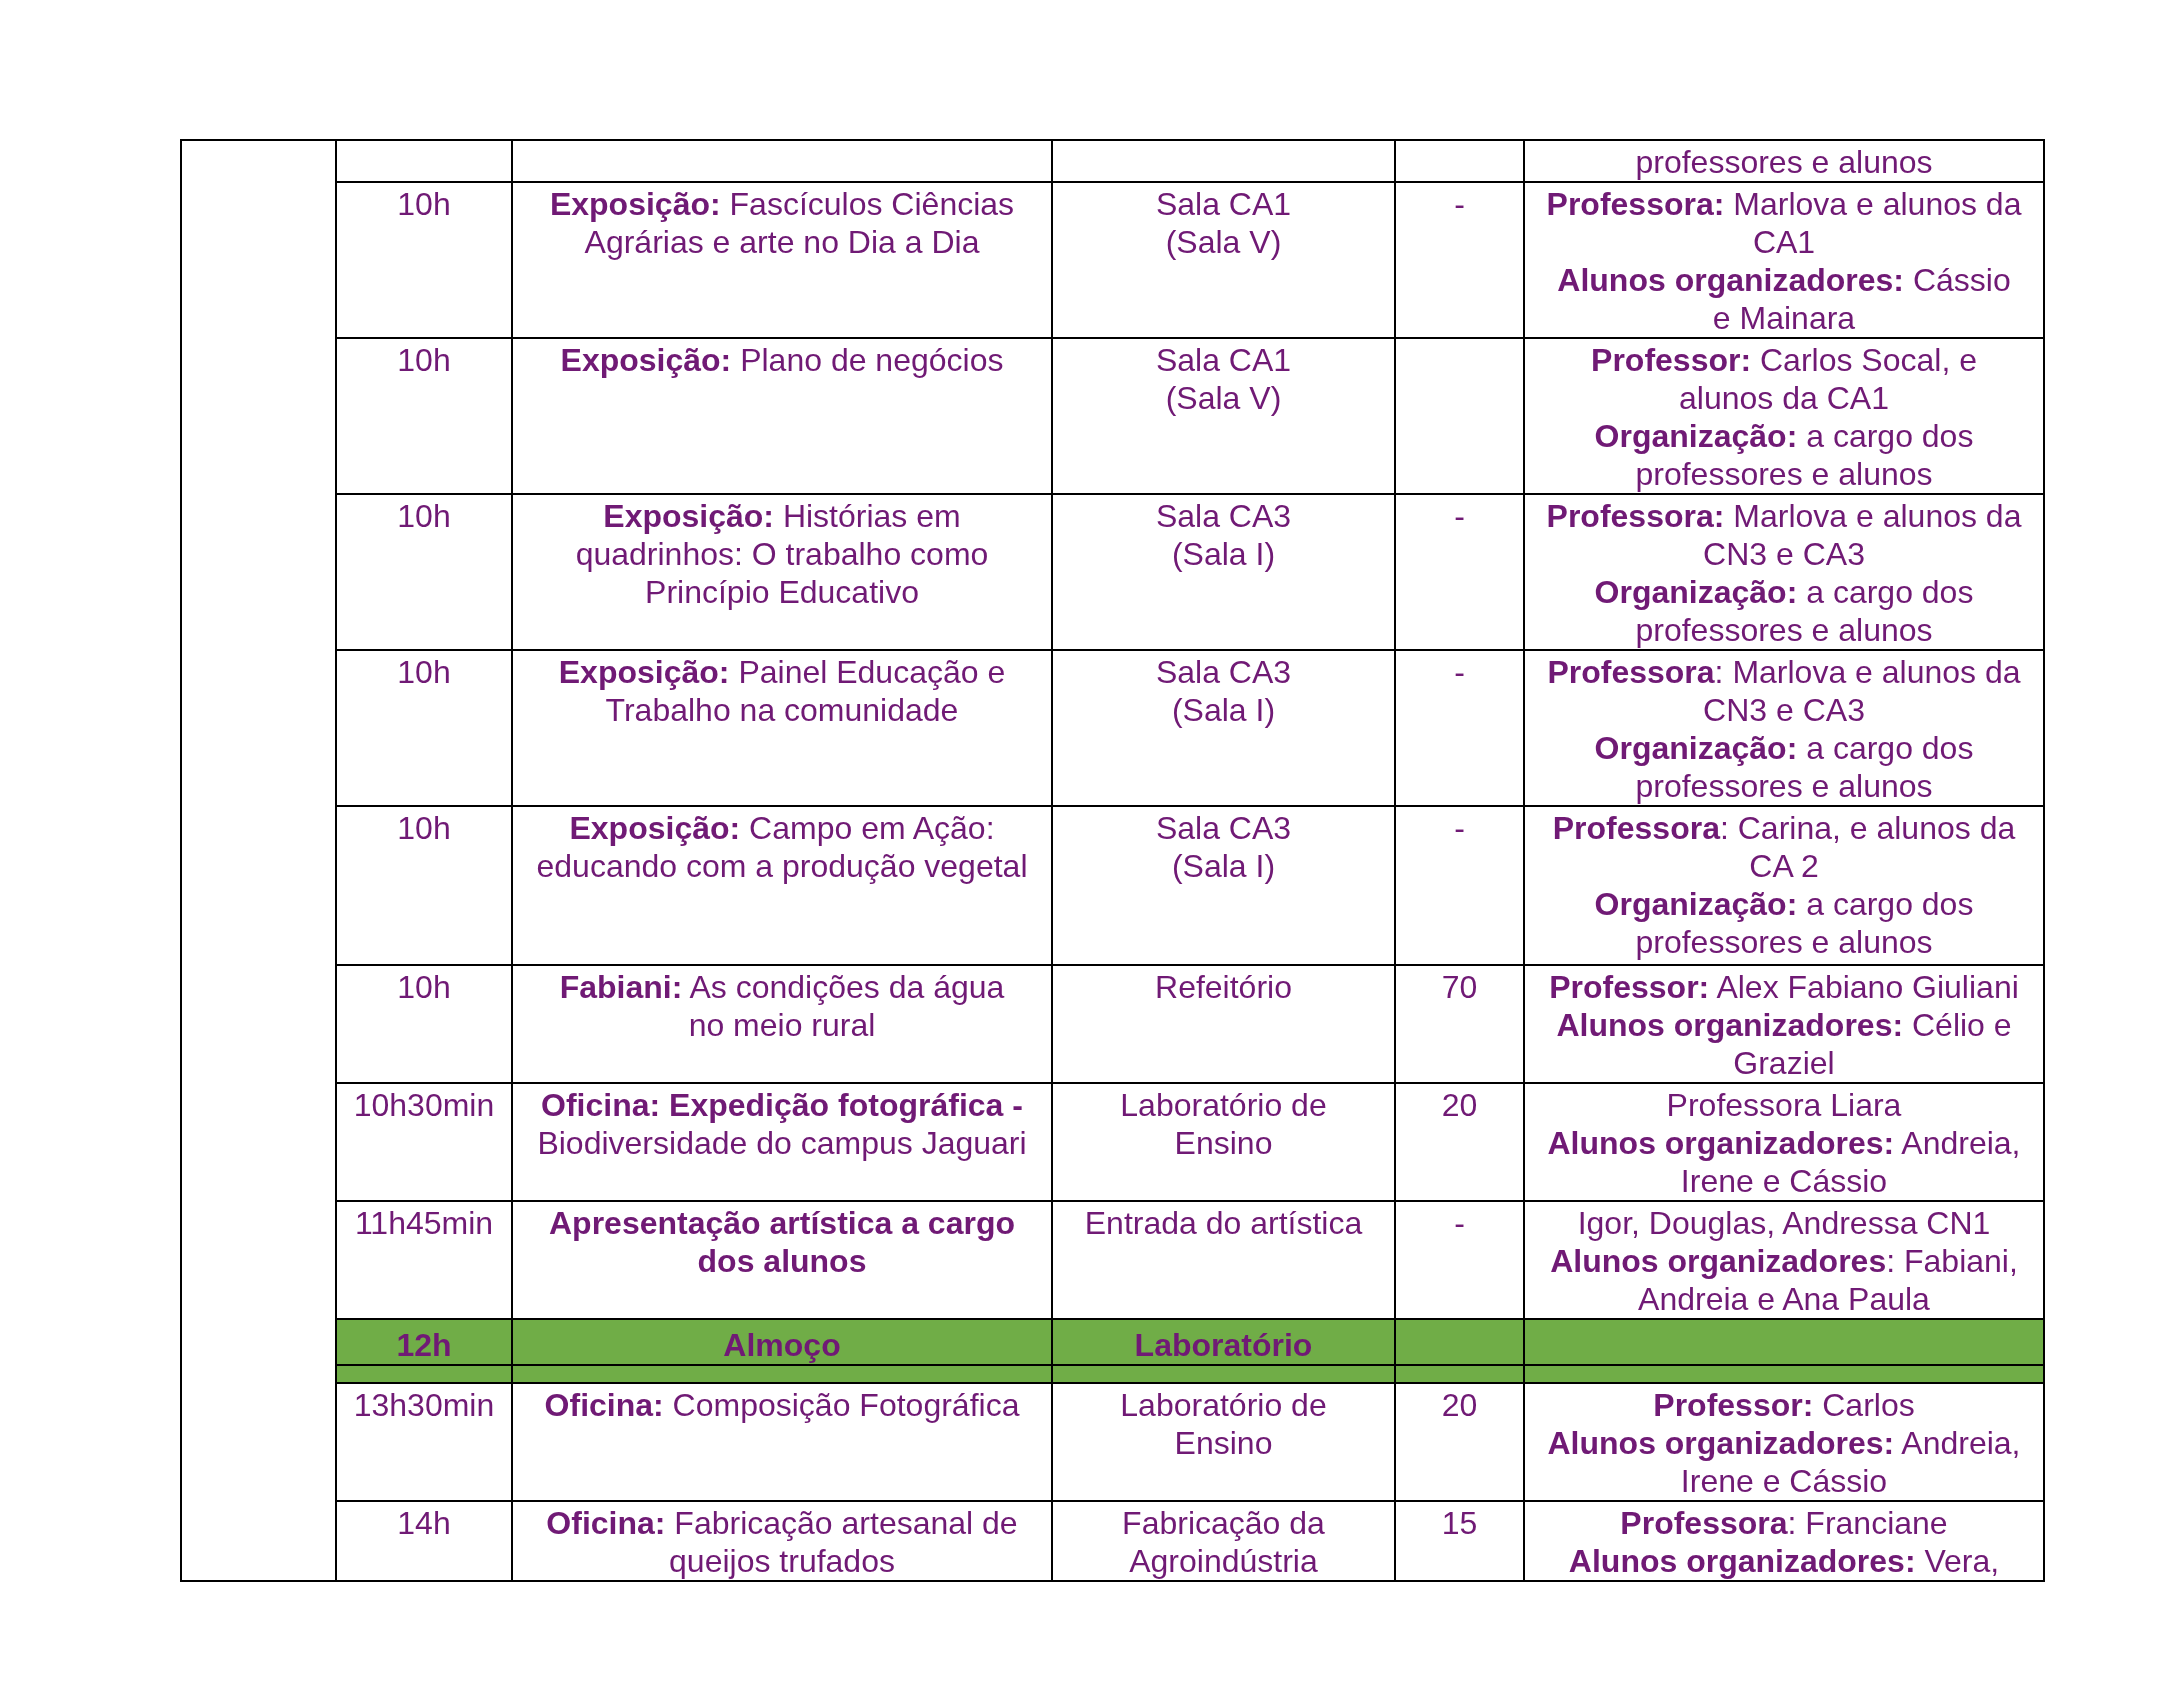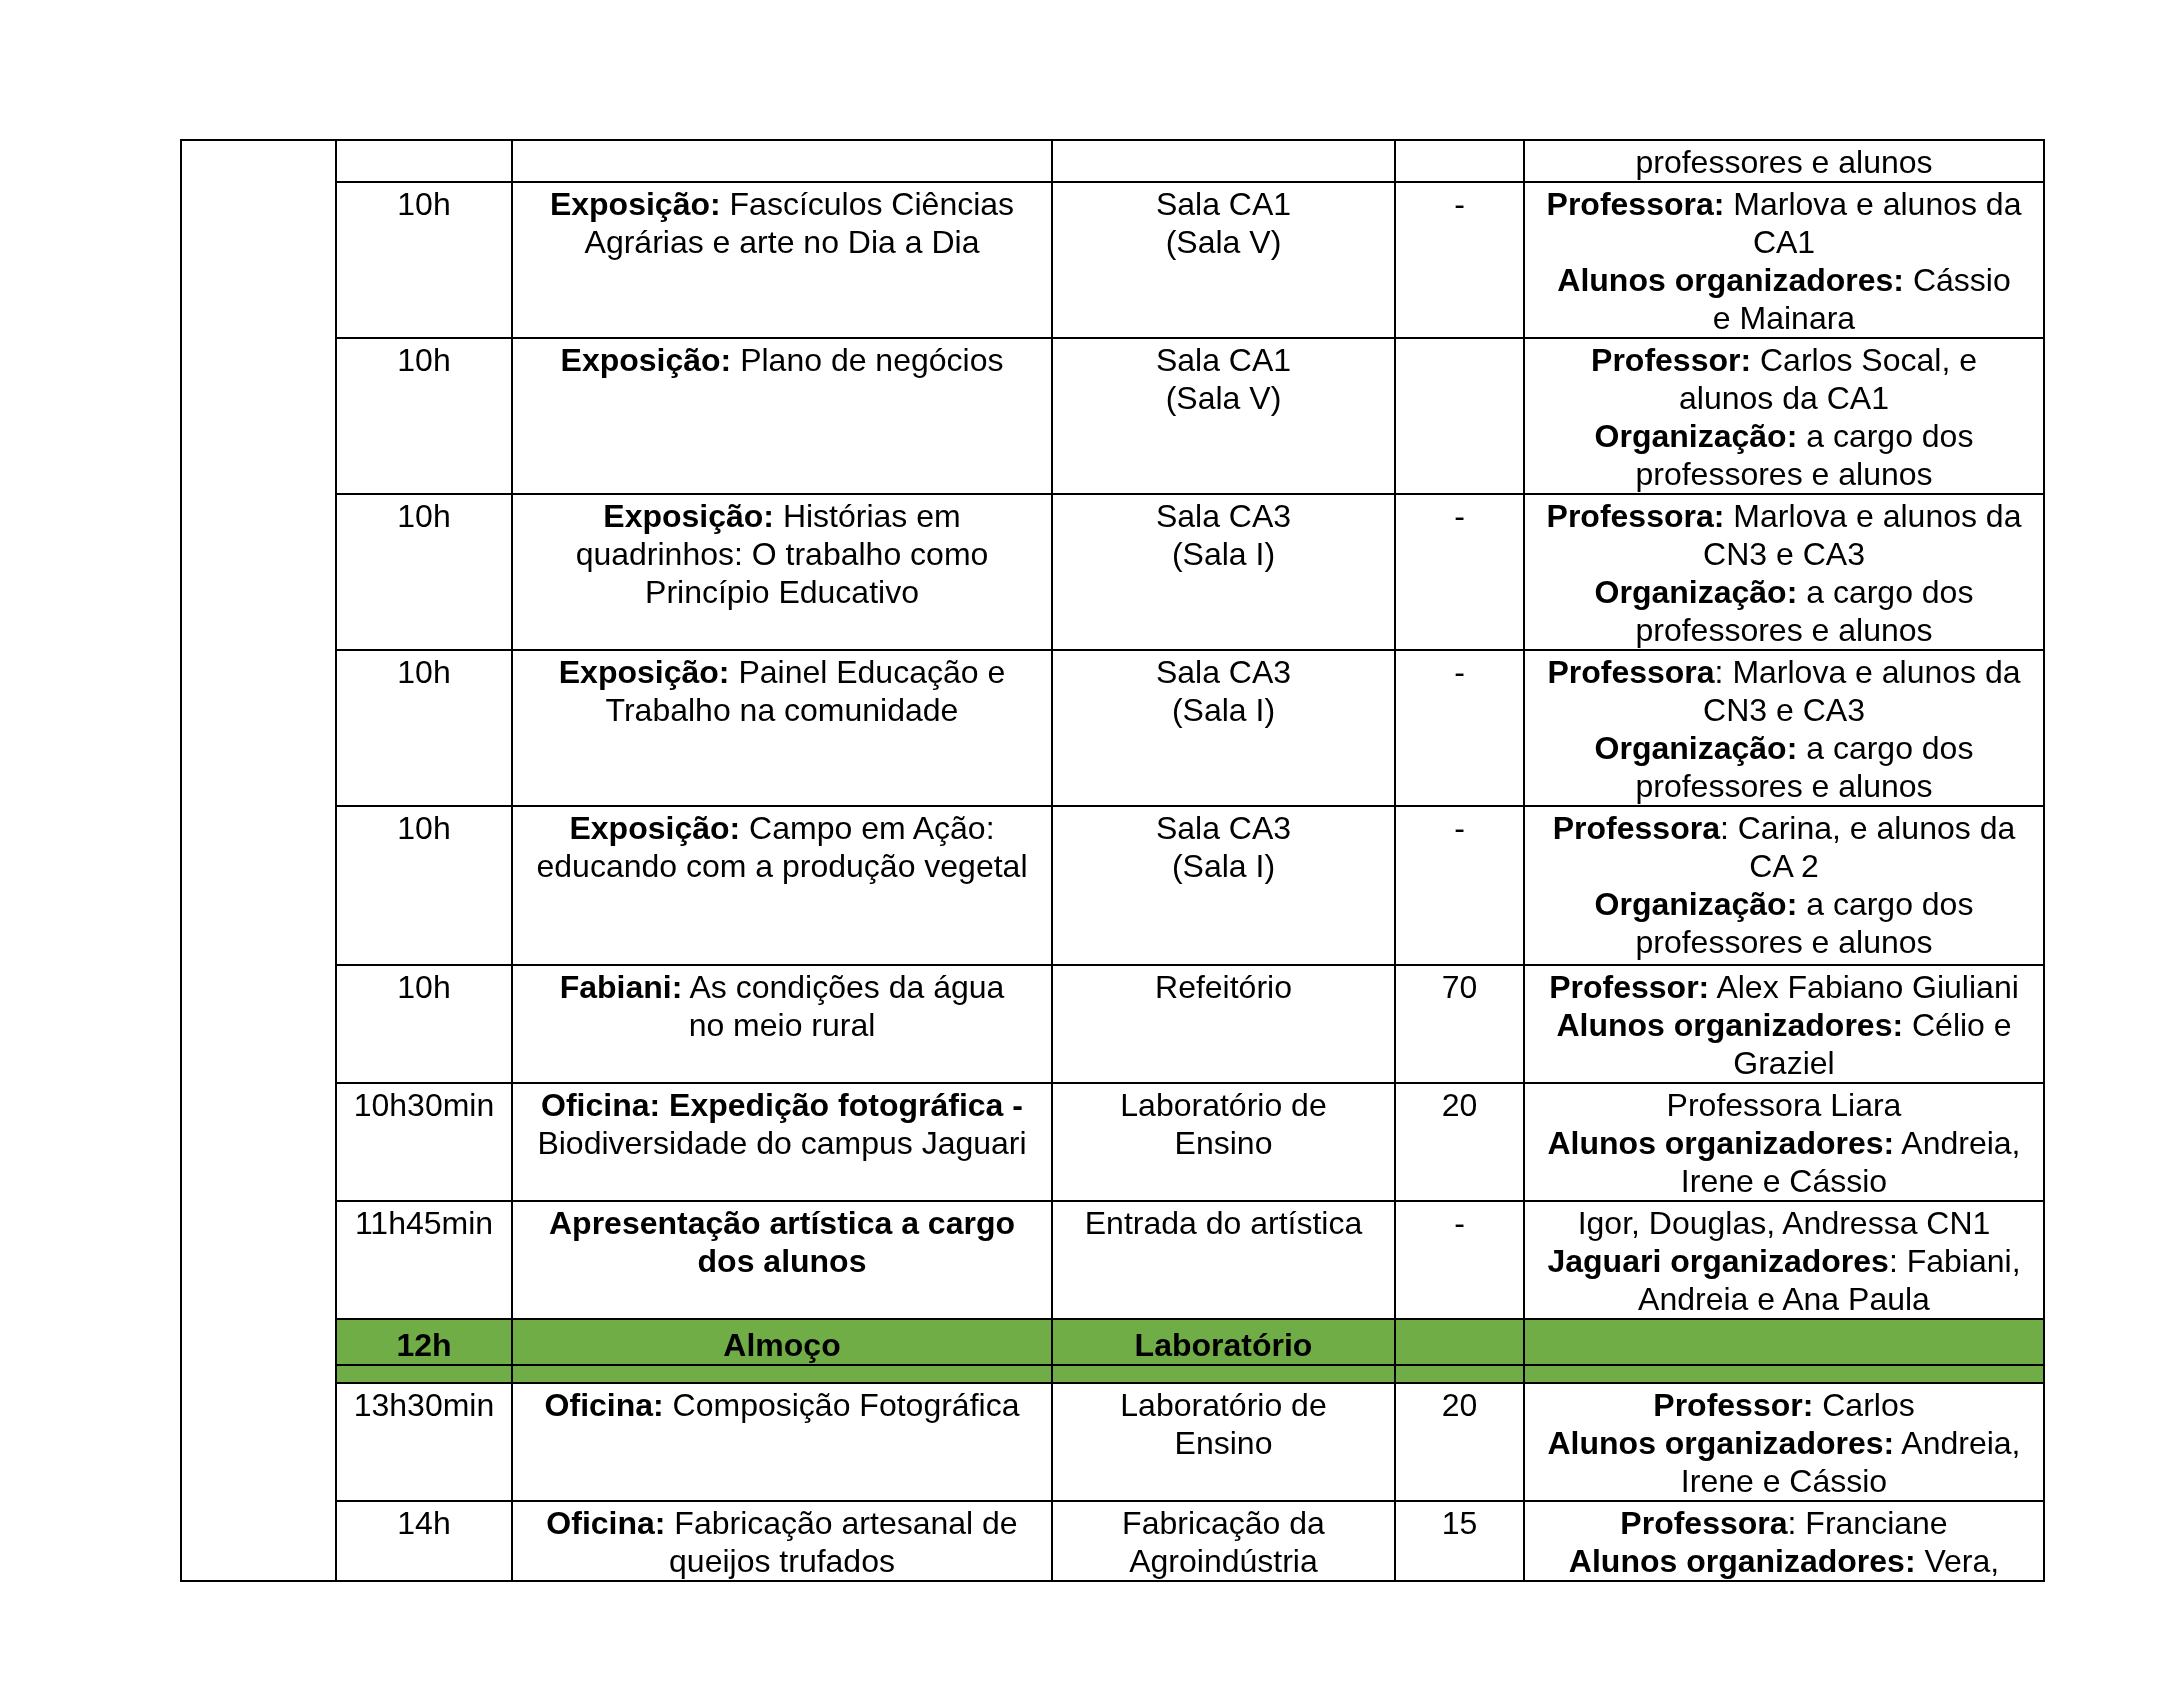--- a/index.html
+++ b/index.html
@@ -1,17 +1,17 @@
 <!DOCTYPE html>
 <html lang="pt" style="--green: #70ad47; --green-light: #9ec77b;"><head>
 <meta charset="utf-8">
 <style>
   html,body{margin:0;padding:0;background:#ffffff;}
   .page{position:relative;width:2178px;height:1683px;background:#ffffff;overflow:hidden;
-        font-family:"Liberation Sans","DejaVu Sans",sans-serif;color:#000000;}
+        font-family:"Liberation Sans","DejaVu Sans",sans-serif;color:#701a75;}
   table.schedule{position:absolute;left:180px;top:139px;width:1862px;height:1400px;
         border-collapse:collapse;table-layout:fixed;}
   table.schedule td{border:2px solid #000;vertical-align:top;text-align:center;
         padding:2px 6px 0 6px;font-size:32px;line-height:38px;white-space:pre-line;
         overflow:hidden;}
   td.day-cell{border:2px solid #000;}
   tr.green-row td{background:var(--green,#70ad47);font-weight:bold;height:39px;
         line-height:36px;padding-top:5px;vertical-align:middle;}
   tr.green-spacer td{background:var(--green,#70ad47);height:16px;padding:0;
         border-top:2px solid var(--green-light,#9ec77b);}
@@ -121,21 +121,21 @@
 <b>Alunos organizadores:</b> Andreia,
 Irene e Cássio</td>
       </tr>
       <tr style="height:116px">
         <td>11h45min</td>
         <td><b>Apresentação artística a cargo
 dos alunos</b></td>
         <td>Entrada do artística</td>
         <td>-</td>
         <td>Igor, Douglas, Andressa CN1
-<b>Jaguari organizadores</b>: Fabiani,
+<b>Alunos organizadores</b>: Fabiani,
 Andreia e Ana Paula</td>
       </tr>
       <tr class="green-row" style="height:39px">
         <td>12h</td>
         <td><b>Almoço</b></td>
         <td class="lightdiv">Laboratório</td>
         <td></td>
         <td></td>
       </tr>
       <tr class="green-spacer" style="height:16px">

